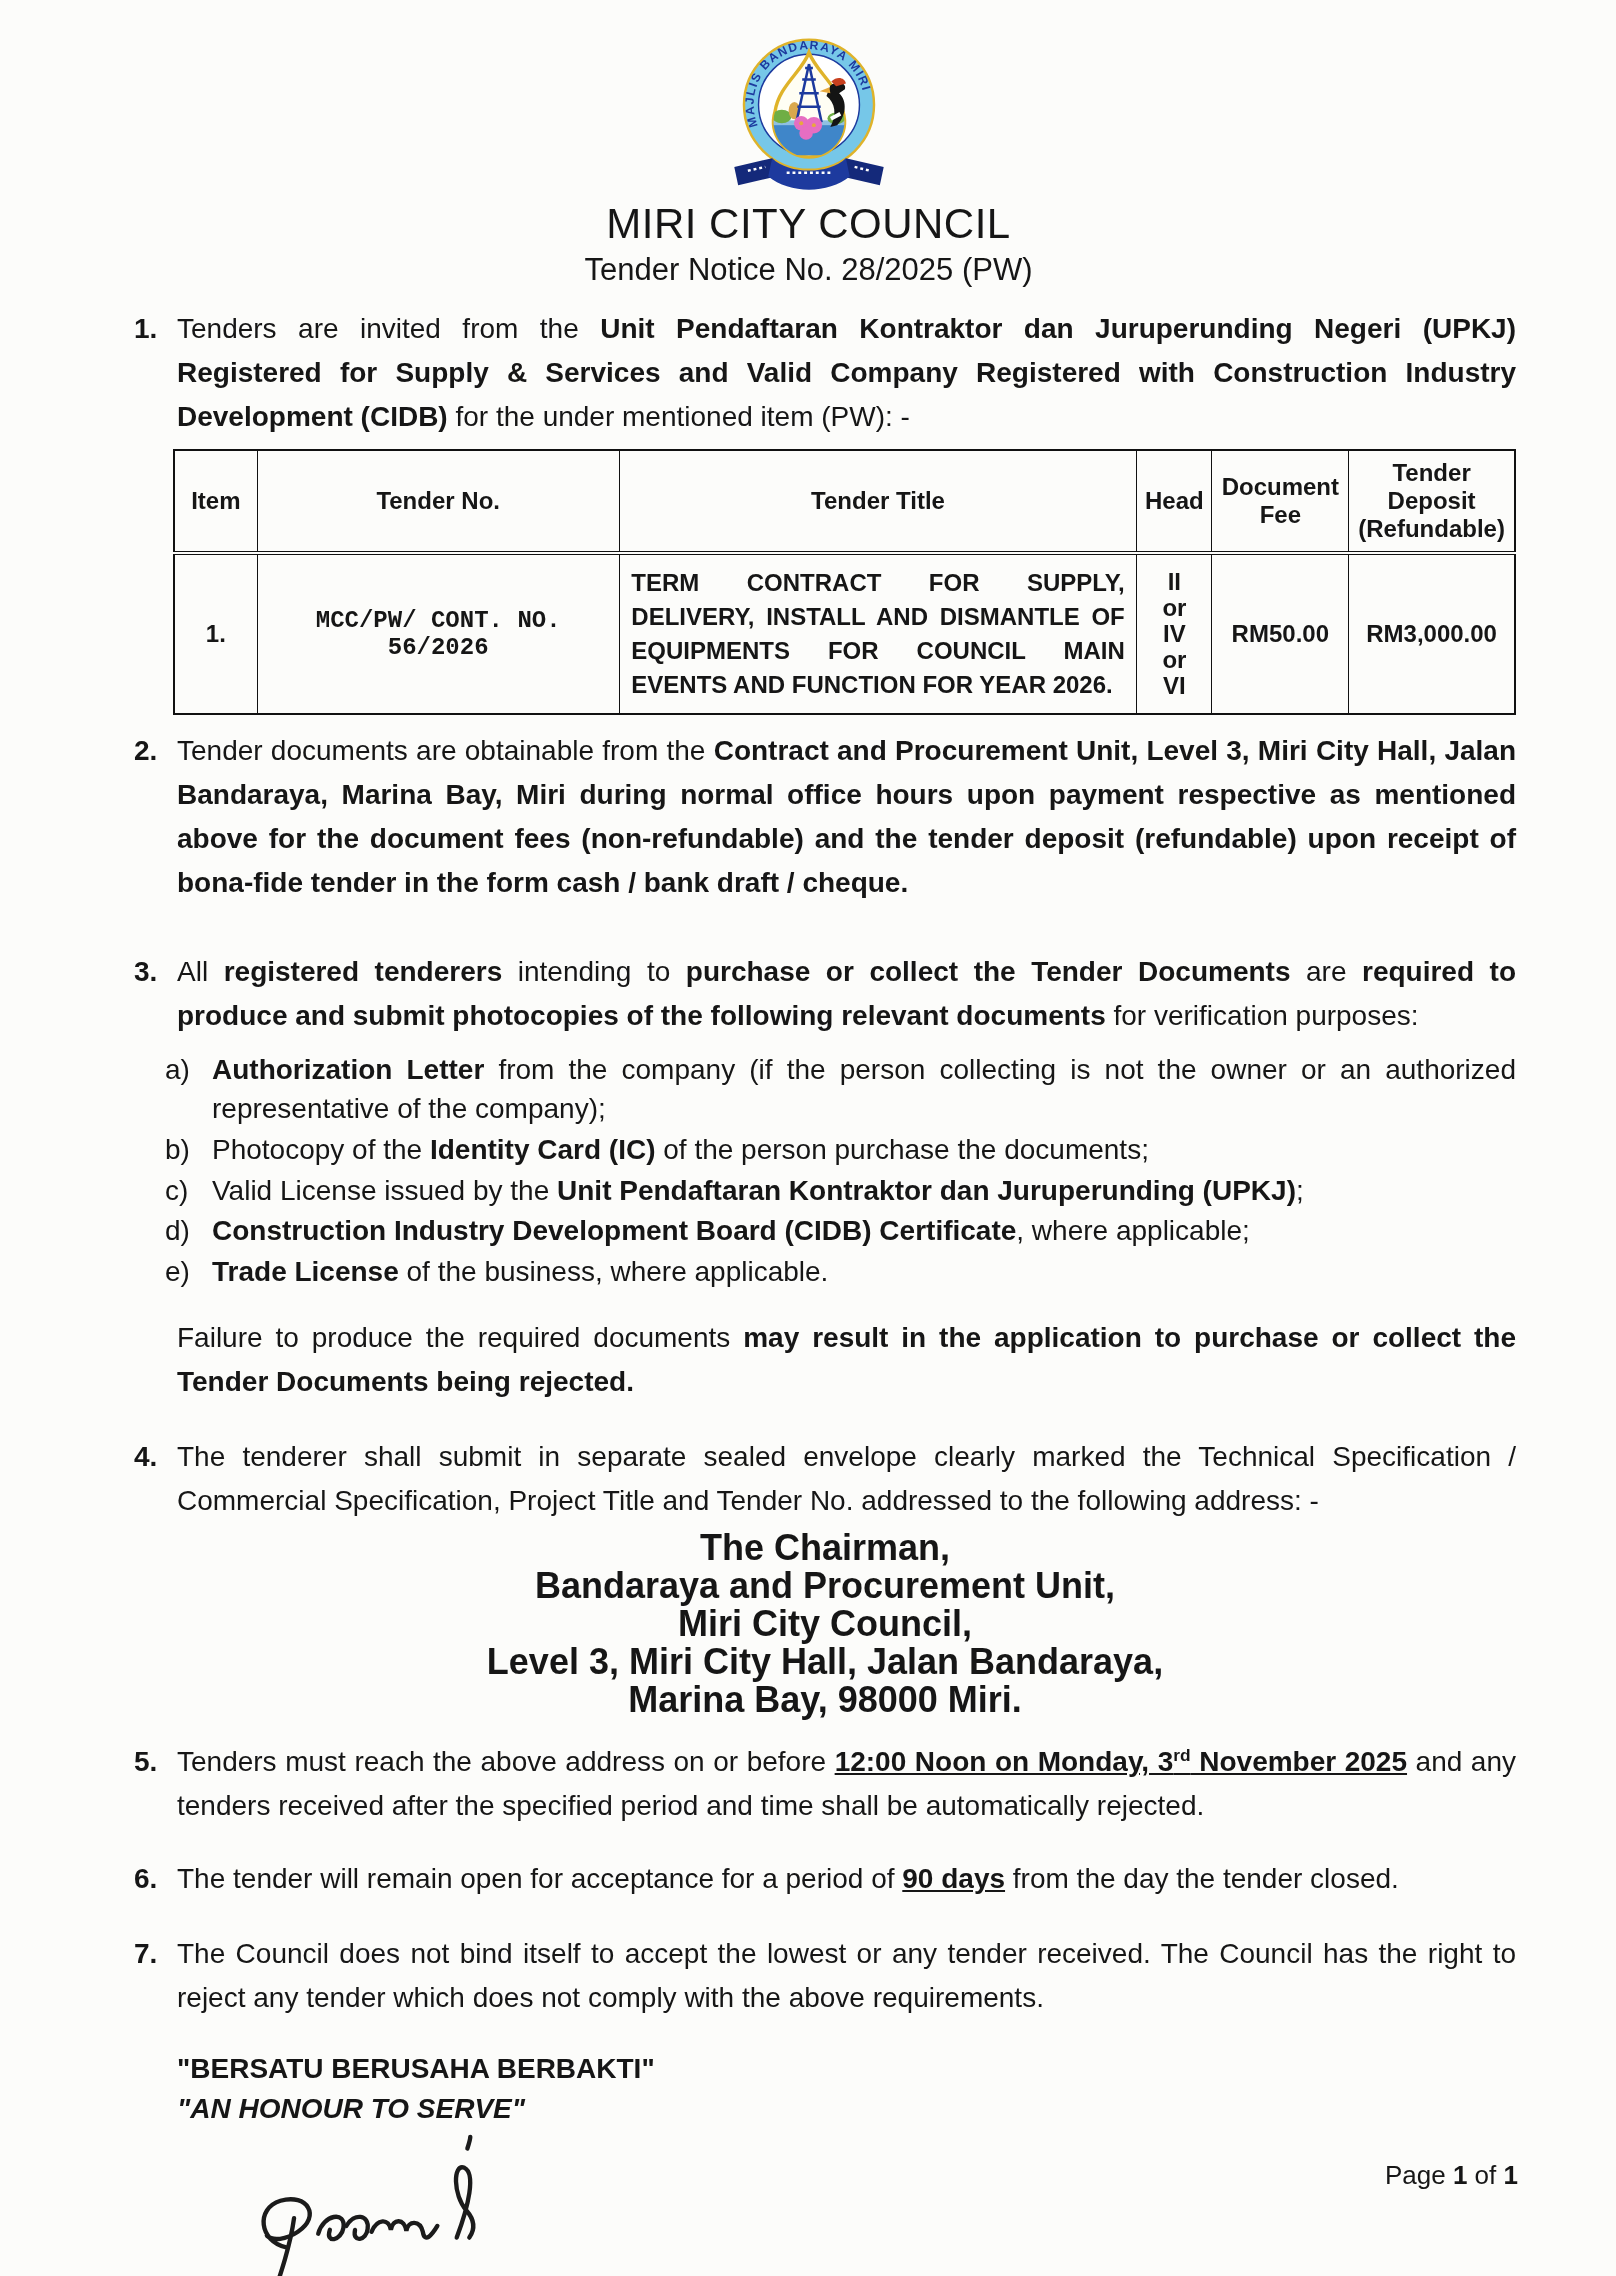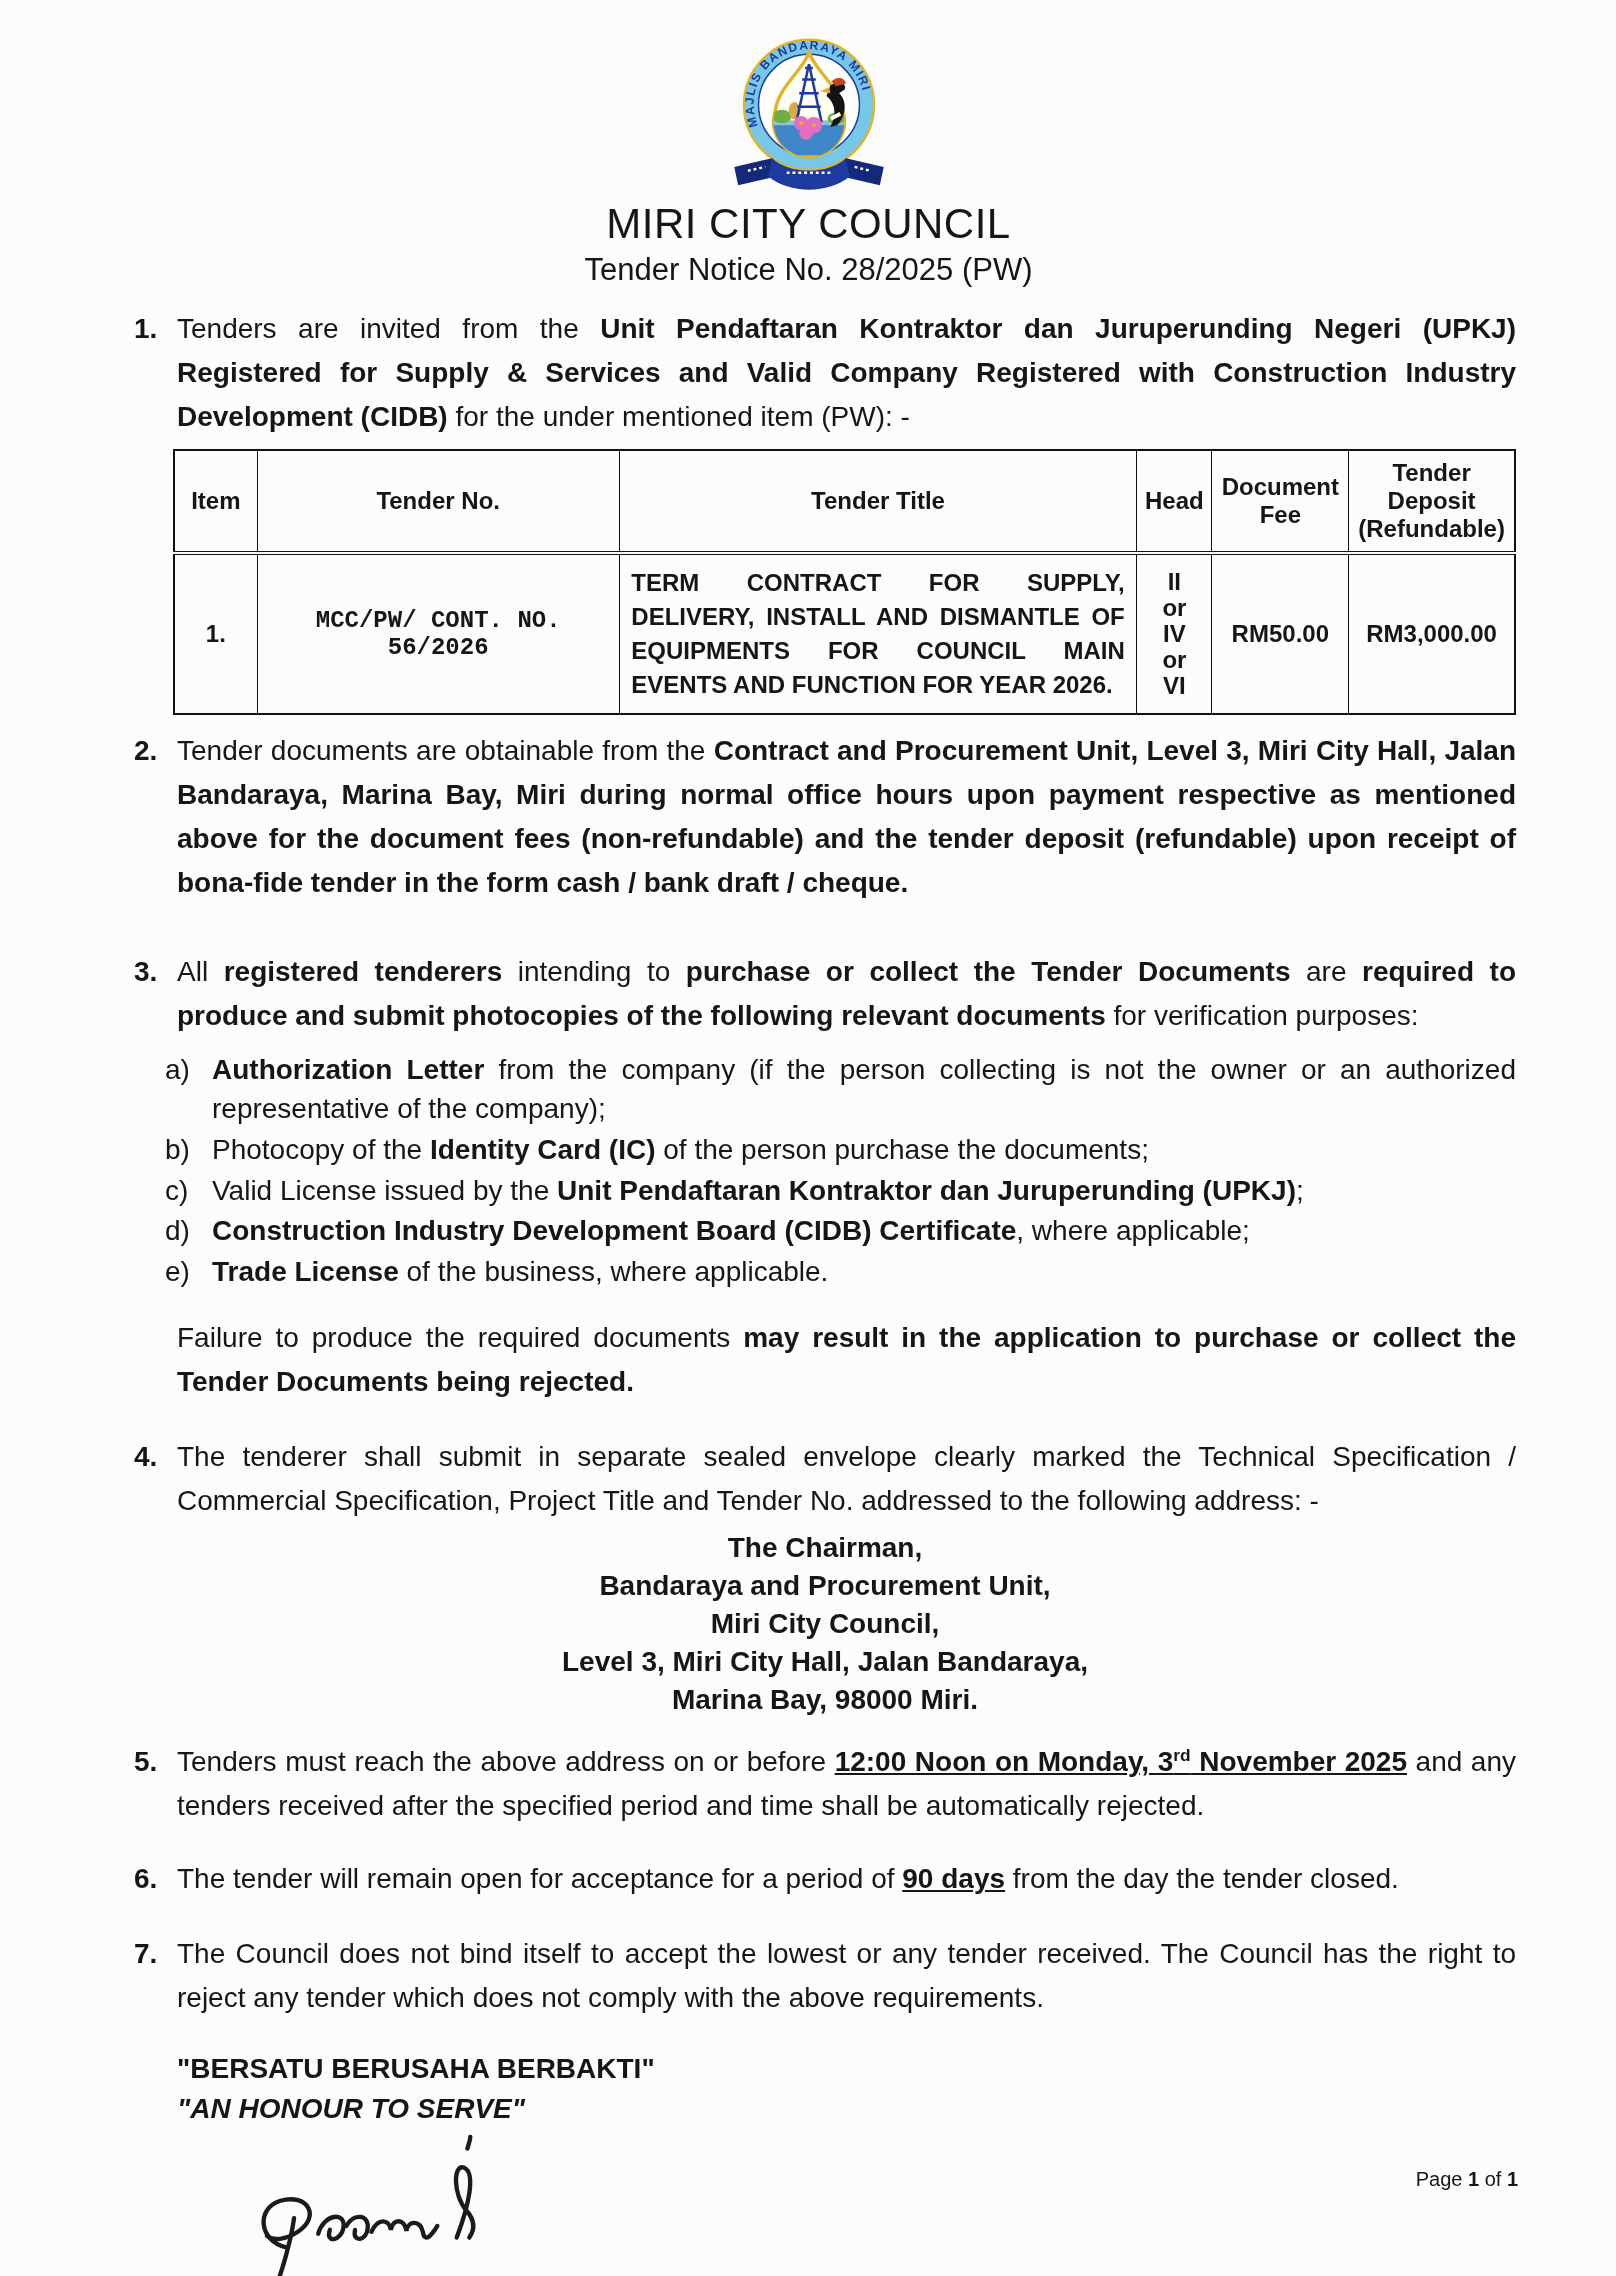--- a/index.html
+++ b/index.html
@@ -44,26 +44,26 @@
   .cell-head{width:5.6%;padding:14px !important;}
   .cell-head div{text-align:center;font-weight:bold;line-height:26px;}
   .cell-fee{text-align:center;font-weight:bold;width:10.2%;}
   .cell-dep{text-align:center;font-weight:bold;width:12.4%;}
 
   .sublist{margin-top:11.6px;padding-left:31px;}
   .sub-item{display:flex;font-size:28px;line-height:39px;margin-top:1.9px;}
   .sub-item .marker{flex:0 0 47px;}
   .sub-item .stext{flex:1;text-align:justify;}
   .failure{margin:25px 0 0 43px;font-size:28px;line-height:44px;text-align:justify;}
-  .address{text-align:center;font-weight:bold;font-size:28px;line-height:38px;margin-top:5.8px;}
+  .address{text-align:center;font-weight:bold;font-size:36px;line-height:38px;margin-top:5.8px;}
 
   .motto{margin:29px 0 0 43px;font-size:28px;line-height:40px;font-weight:bold;}
   .sig-block{margin-left:43px;position:relative;}
   .sig-svg{display:block;margin-left:49px;margin-top:3.9px;}
-  .page-footer{position:absolute;right:99px;bottom:85px;font-size:20px;}
+  .page-footer{position:absolute;right:99px;bottom:85px;font-size:26px;}
 </style>
 </head>
 <body>
 
 <div class="page">
 
   <div class="header">
     <svg class="logo" width="262" height="171" viewBox="0 0 270 176">
 
       <circle cx="135" cy="78" r="67" stroke-width="2.5" fill="#76c7e8" stroke="#dfb32a"></circle>

